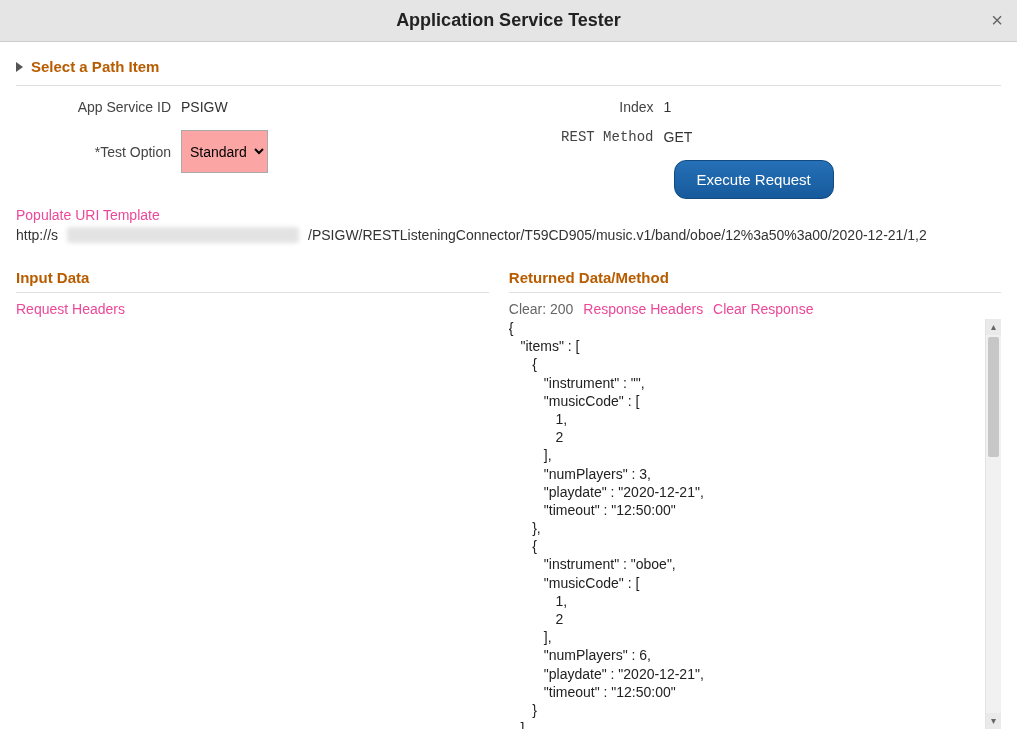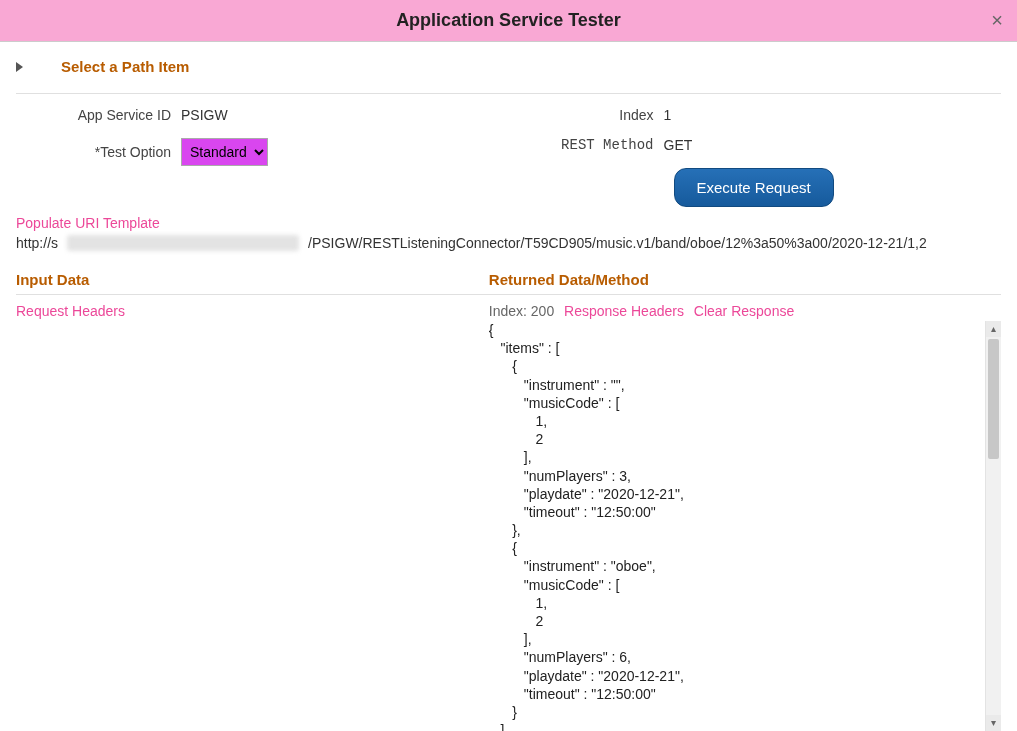--- a/index.html
+++ b/index.html
@@ -5,21 +5,21 @@
   * { box-sizing: border-box; }
   body {
     margin: 0;
     font-family: Arial, Helvetica, sans-serif;
     font-size: 14px;
     color: #333;
     background: #fff;
     width: 1017px;
   }
   .titlebar {
-    background: #f9a8d4;
+    background: #e5e5e5;
     border-bottom: 1px solid #ccc;
     height: 42px;
     display: flex;
     align-items: center;
     justify-content: center;
     position: relative;
   }
   .titlebar h1 {
     font-size: 18px;
     font-weight: bold;
@@ -37,24 +37,23 @@
   }
   .content {
     padding: 12px 16px 0 16px;
   }
   .expander {
     display: flex;
     align-items: center;
     font-size: 15px;
     font-weight: bold;
     color: #b85c00;
-    padding: 4px 0 18px 0;
+    padding: 4px 0 10px 0;
     border-bottom: 1px solid #e0e0e0;
     cursor: pointer;
-    gap: 30px;
   }
   .expander .tri {
     display: inline-block;
     width: 0; height: 0;
     border-top: 5px solid transparent;
     border-bottom: 5px solid transparent;
     border-left: 7px solid #555;
     margin-right: 8px;
   }
   .form-area {
@@ -73,25 +72,25 @@
   .form-label {
     width: 165px;
     text-align: right;
     padding-right: 10px;
     color: #444;
   }
   .form-value {
     color: #333;
   }
   select.test-option {
-    height: 28px;
+    height: 43px;
     font-size: 14px;
     padding: 2px 4px;
     border: 1px solid #aaa;
-    background: #d946ef;
+    background: #fca5a5;
   }
   .exec-btn {
     background: #1a5fa0;
     background: linear-gradient(#2670b7,#165a9c);
     color: #fff;
     border: 1px solid #114a80;
     padding: 10px 22px;
     font-size: 15px;
     cursor: pointer;
     border-radius: 12px;
@@ -117,20 +116,22 @@
     width: 232px;
     height: 16px;
     background: #e3e3e3;
     filter: blur(2px);
     border-radius: 3px;
     margin: 0 1px;
     vertical-align: middle;
   }
   .columns {
     display: flex;
+    gap: 20px;
+    margin-top: 6px;
   }
   .col-left {
     width: 48%;
   }
   .col-right {
     flex: 1;
   }
   .section-head {
     font-size: 15px;
     font-weight: bold;
@@ -245,21 +246,21 @@
   <div class="columns">
     <div class="col-left">
       <div class="section-head">Input Data</div>
       <div>
         <span class="link">Request Headers</span>
       </div>
     </div>
     <div class="col-right">
       <div class="section-head">Returned Data/Method</div>
       <div class="status-line">
-        <span>Index:</span>
+        <span>Clear:</span>
         <span>200</span>
         <span class="link">Response Headers</span>
         <span class="link">Clear Response</span>
       </div>
       <div class="result-wrap">
         <pre class="json-pre">{
    "items" : [
       {
          "instrument" : "",
          "musicCode" : [

